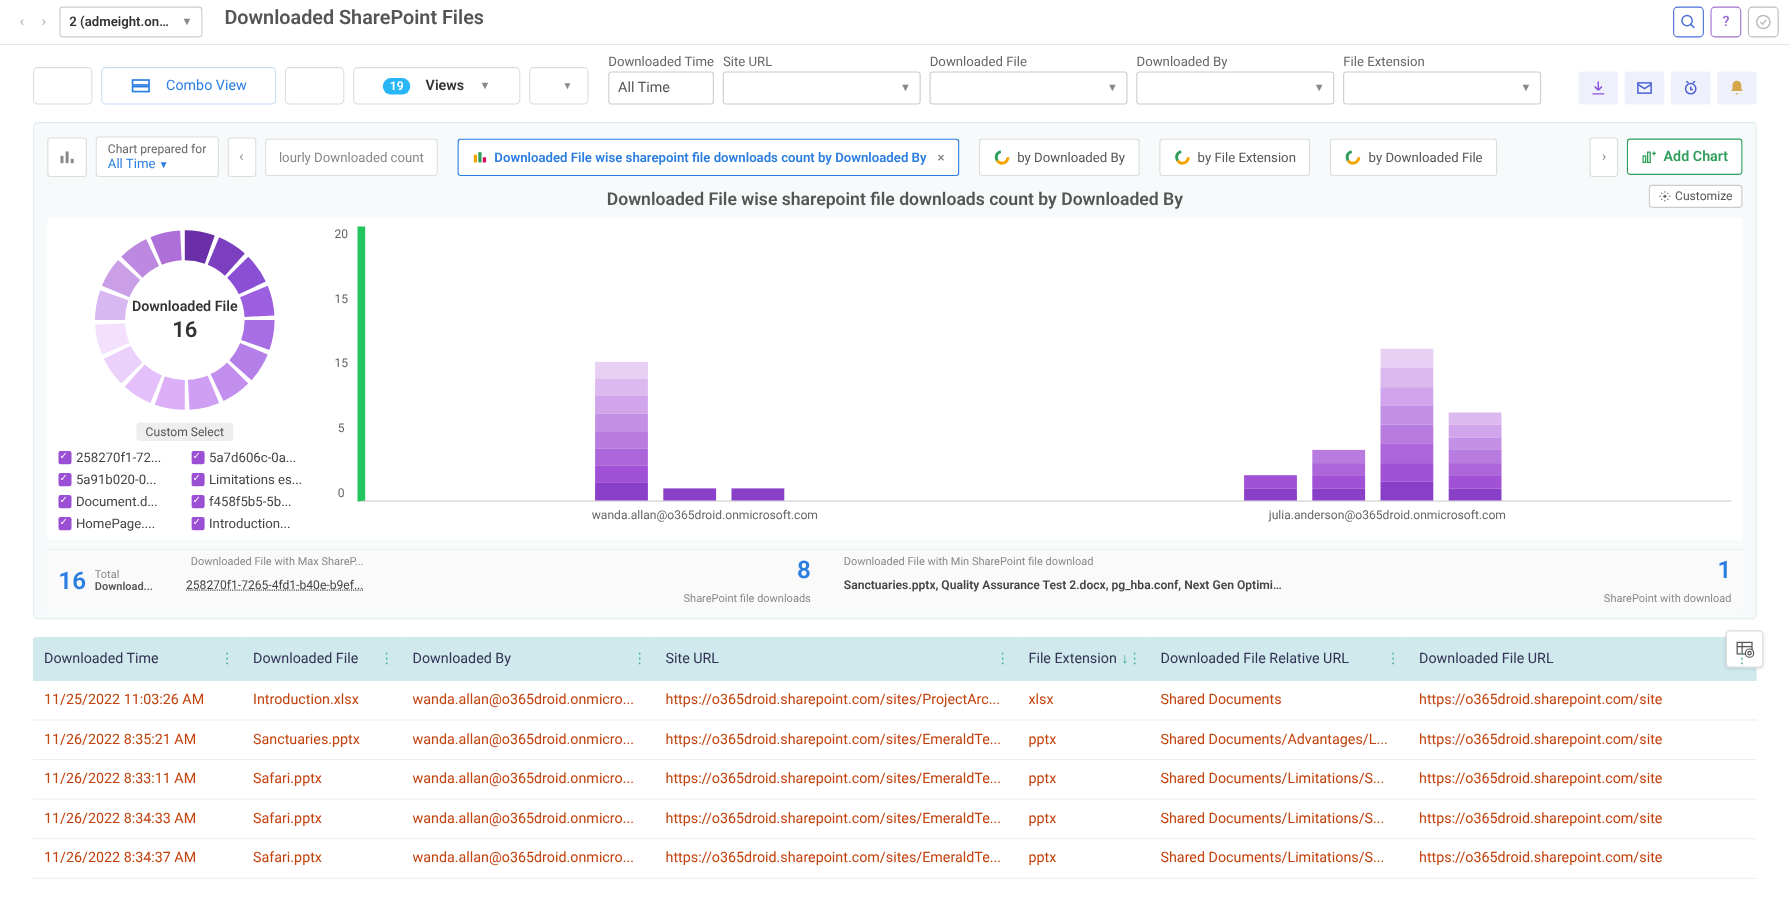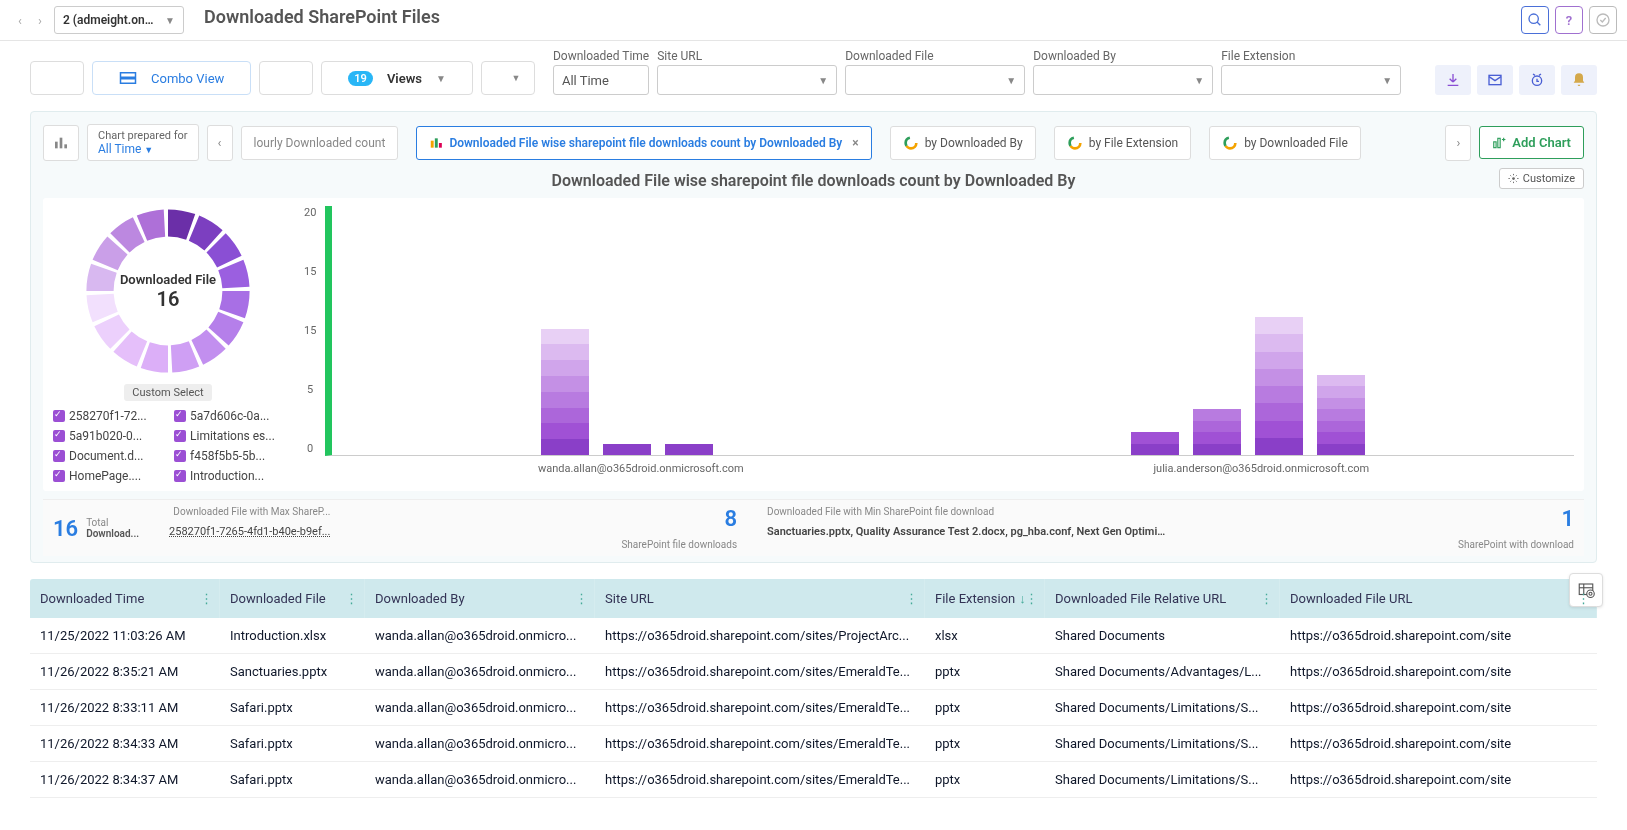--- a/index.html
+++ b/index.html
@@ -77,21 +77,21 @@
 .stat .big { font-size: 22px; color: #2a7de1; font-weight: 600; }
 .stat .lbl { font-size: 10px; color: #888; }
 .stat .val { color: #444; text-decoration: underline dotted; max-width: 400px; overflow: hidden; text-overflow: ellipsis; white-space: nowrap; }
 .stat-r { margin-left: auto; text-align: right; }
 
 .table-wrap { margin: 16px 30px; position: relative; }
 .table-header { display: grid; grid-template-columns: 190px 145px 230px 330px 120px 235px 1fr; background: #cfe9ed; border-radius: 3px 3px 0 0; }
 .th { padding: 12px 10px; font-size: 13px; color: #335; display: flex; align-items: center; gap: 4px; border-right: 1px solid #fff2; position: relative; }
 .th .dots { position: absolute; right: 6px; color: #4a9; }
 .table-body .tr { display: grid; grid-template-columns: 190px 145px 230px 330px 120px 235px 1fr; border-bottom: 1px solid #eee; }
-.td { padding: 10px 10px; font-size: 13px; color: #0f172a; white-space: nowrap; overflow: hidden; text-overflow: ellipsis; }
+.td { padding: 10px 10px; font-size: 13px; color: #c2410c; white-space: nowrap; overflow: hidden; text-overflow: ellipsis; }
 .settings-fab { position: absolute; right: -6px; top: -6px; width: 34px; height: 34px; background: #fff; border: 1px solid #ddd; border-radius: 4px; box-shadow: 0 1px 3px rgba(0,0,0,.1); display: flex; align-items: center; justify-content: center; color: #555; }
 .dot-indicator { position: absolute; right: 2px; top: -4px; width: 8px; height: 8px; background: #4a7de1; border-radius: 50%; }
 
 svg { display: block; }
 .ring-icon { width: 16px; height: 16px; }
 </style>
 </head>
 <body>
 
 <div class="topbar">

